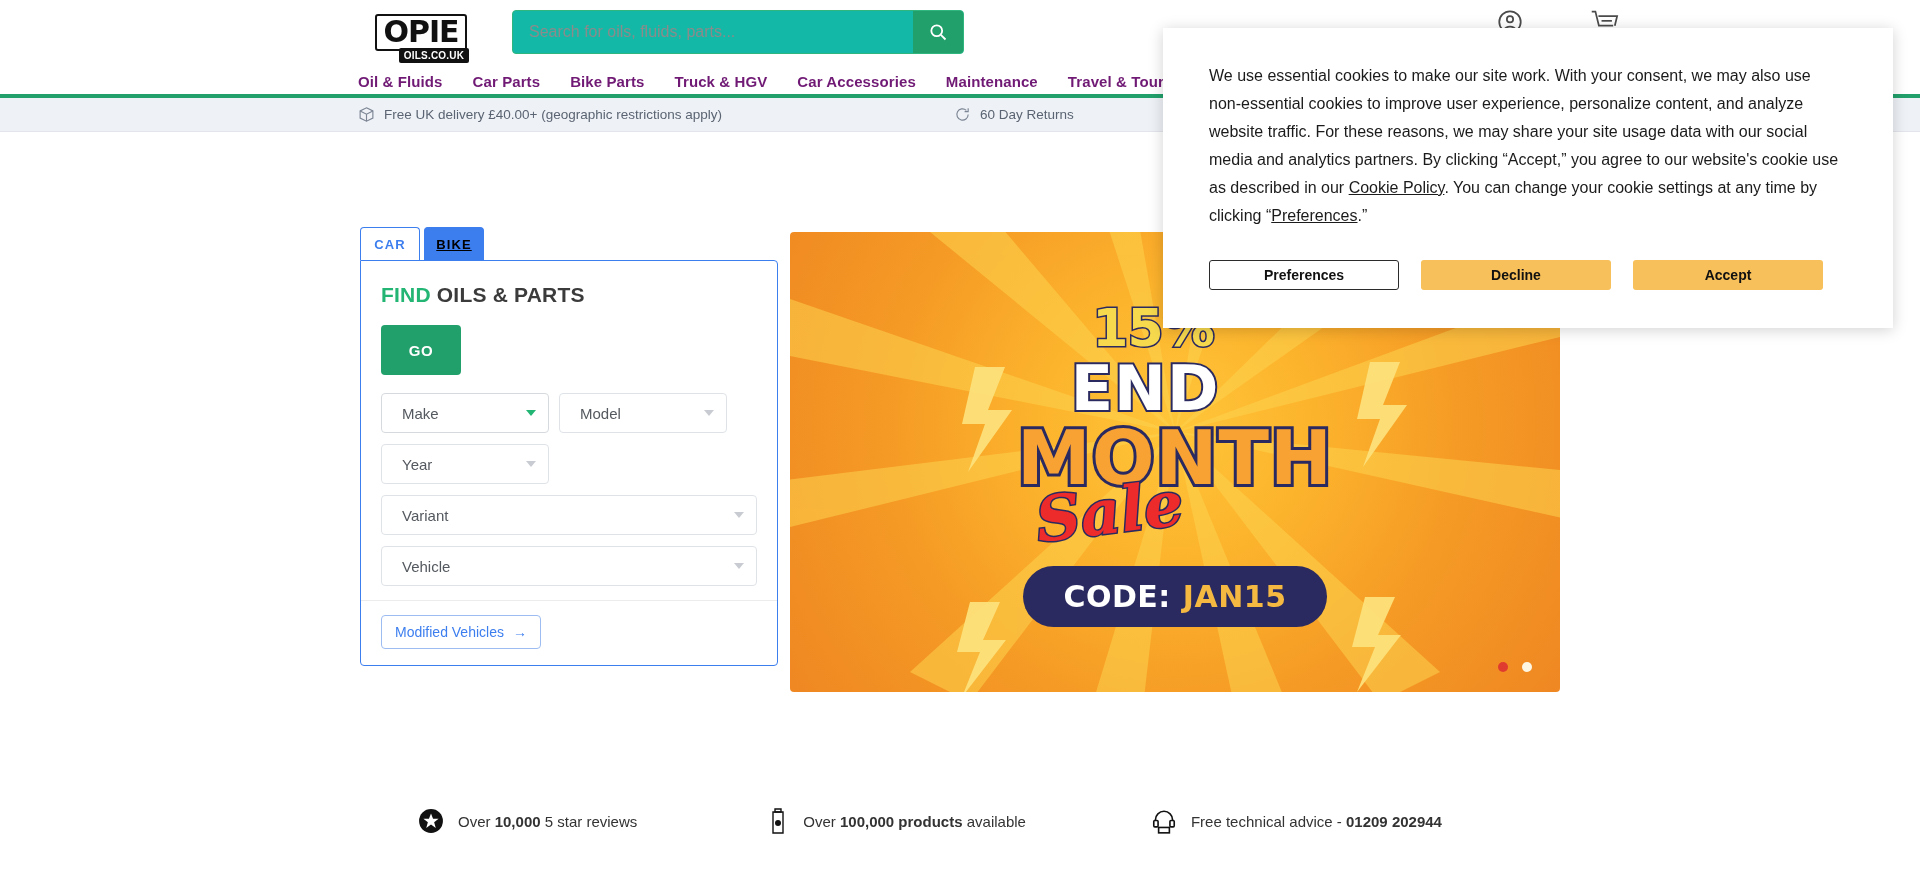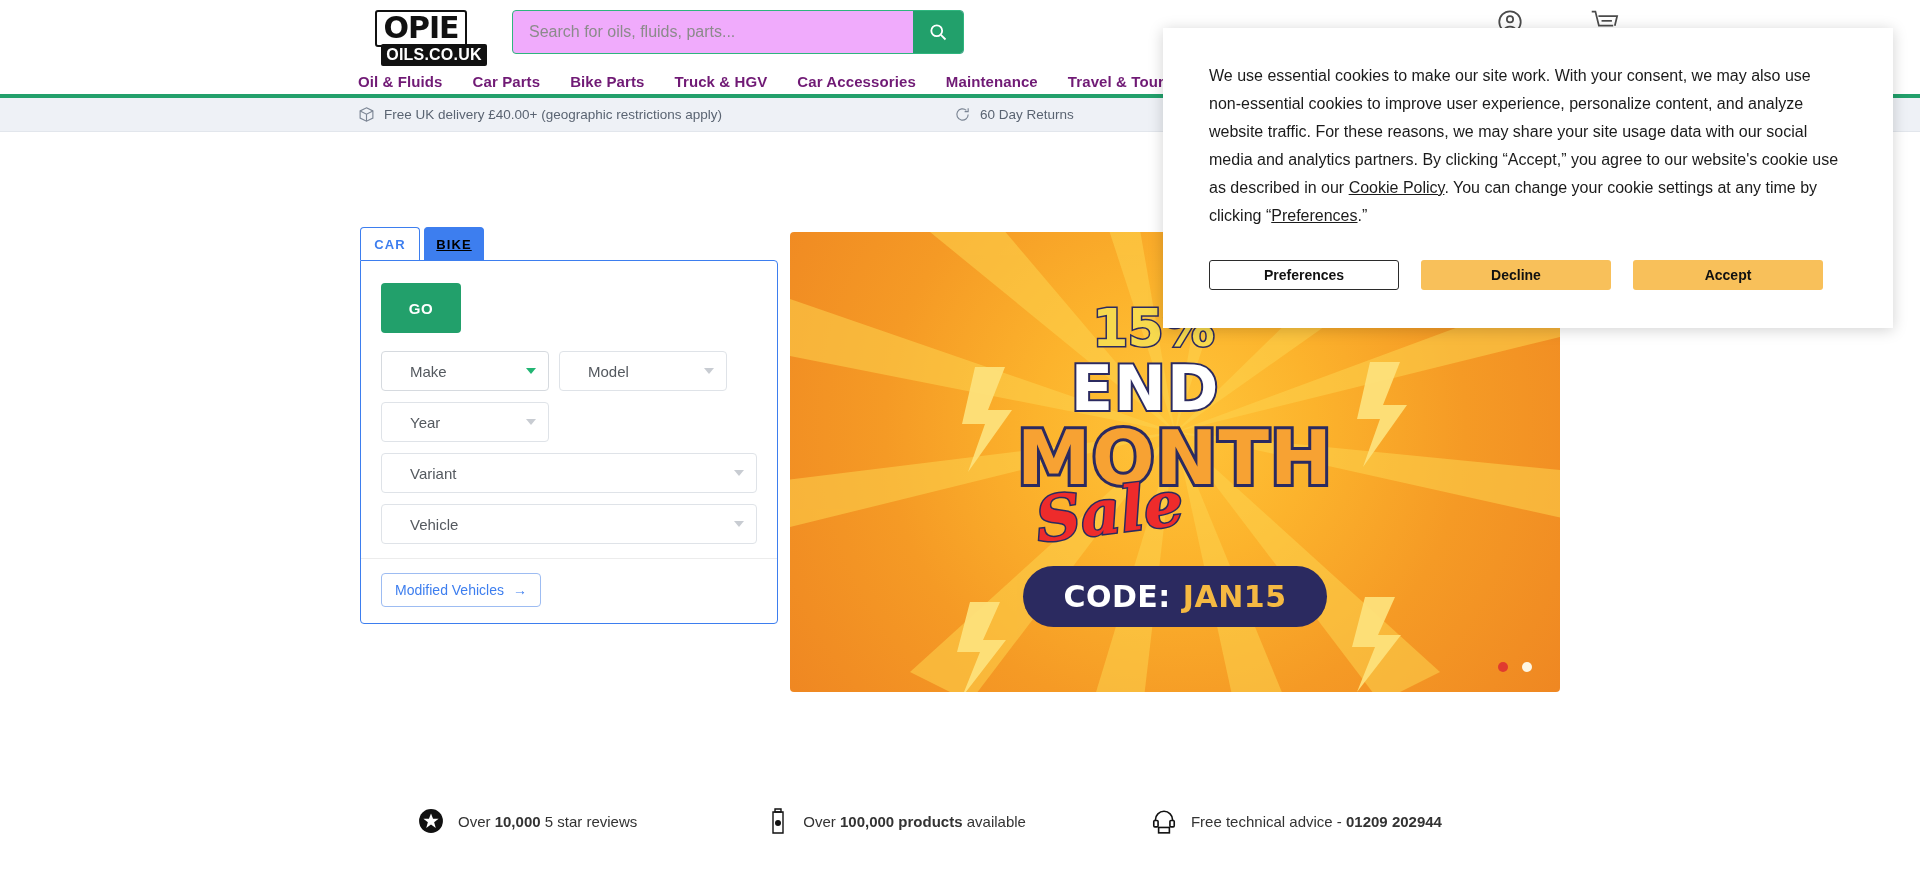--- a/index.html
+++ b/index.html
@@ -25,28 +25,28 @@
     font-family: "DejaVu Sans", sans-serif;
     font-weight: 700; font-size: 30px; letter-spacing: -1px;
     color: #111; line-height: 1;
     -webkit-text-stroke: 0px;
     border: 2.5px solid #111; border-radius: 3px;
     padding: 1px 6px 2px 6px; background: #fff; margin-top: 10px;
   }
   .logo-sub {
     margin-top: -3px; margin-left: 26px;
     background: #111; color: #fff;
-    font-size: 16px; font-weight: 700; letter-spacing: .2px;
+    font-size: 10px; font-weight: 700; letter-spacing: .2px;
     padding: 2px 5px; border-radius: 2px;
   }
   .search-wrap {
     position: absolute; left: 512px; top: 10px;
     width: 452px; height: 44px;
     border: 1.5px solid #2fb57e; border-radius: 4px;
-    display: flex; align-items: center; background: #f0abfc; overflow: hidden;
+    display: flex; align-items: center; background: #14b8a6; overflow: hidden;
   }
   .search-input {
     flex: 1; height: 100%; border: 0; outline: none;
     font-size: 16px; color: #333; padding: 0 16px;
     font-family: "Liberation Sans", sans-serif; background: transparent;
   }
   .search-input::placeholder { color: #8b8b8b; }
   .search-btn {
     width: 50px; height: 44px; background: #22a06b; border: 0;
     display: flex; align-items: center; justify-content: center; cursor: pointer;
@@ -119,21 +119,21 @@
   }
   .go-btn {
     width: 80px; height: 50px; background: #22a06b; color: #fff;
     border: 0; border-radius: 4px; font-size: 15px; font-weight: 700;
     cursor: pointer; letter-spacing: .5px;
   }
   .sel-row { display: flex; gap: 10px; margin-bottom: 11px; }
   .sel {
     height: 40px; border: 1px solid #dfe3e8; border-radius: 4px;
     background: #fff; display: flex; align-items: center;
-    padding: 0 28px; font-size: 15px; color: #54595f; cursor: pointer;
+    padding: 0 20px; font-size: 15px; color: #54595f; cursor: pointer;
     position: relative;
   }
   .sel .caret {
     position: absolute; right: 12px; top: 50%; transform: translateY(-50%);
     width: 0; height: 0; border-left: 5.5px solid transparent;
     border-right: 5.5px solid transparent; border-top: 6.5px solid #c8ccd2;
   }
   .sel.active { border-color: #d6dadf; }
   .sel.active .caret { border-top-color: #22b573; }
   .sel-half { width: 168px; }
@@ -311,20 +311,23 @@
   </div>
 
   <div class="main">
 
     <div class="finder">
       <div class="tabs">
         <div class="tab car">CAR</div>
         <div class="tab bike">BIKE</div>
       </div>
       <div class="finder-box">
+        <div class="finder-title">
+          <span class="green">FIND</span><span> OILS &amp; PARTS</span>
+        </div>
 
         <div class="reg-row">
           <button class="go-btn">GO</button>
         </div>
 
         <div class="sel-row">
           <div class="sel sel-half active">
             <span>Make</span>
             <span class="caret"></span>
           </div>

